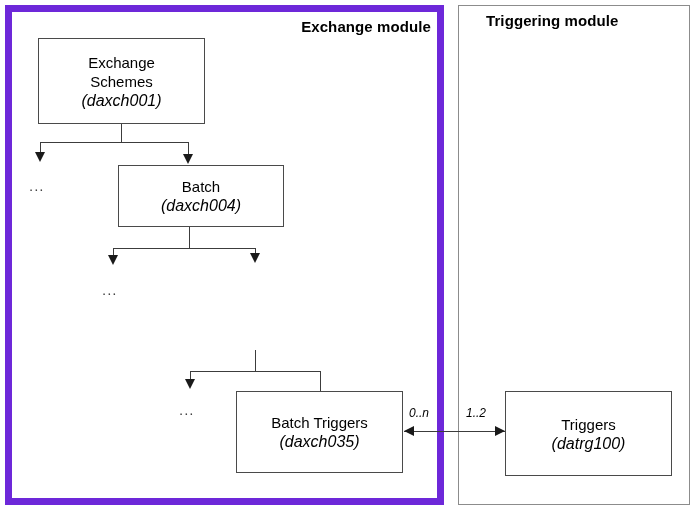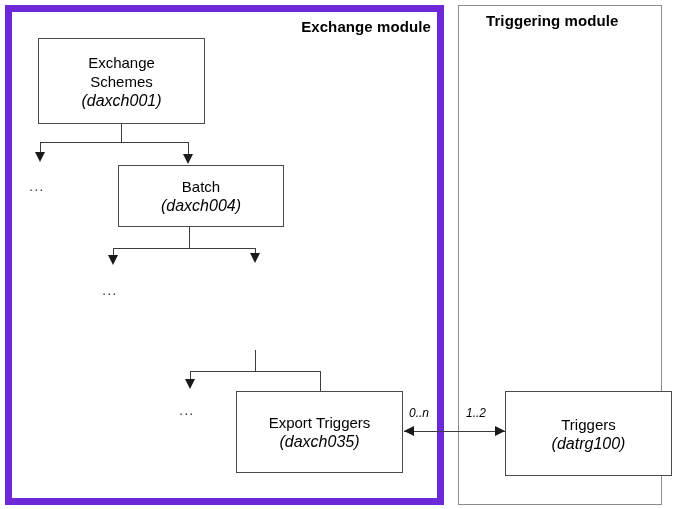--- a/index.html
+++ b/index.html
@@ -29,21 +29,21 @@
   .module.exchange {
     left: 5px;
     top: 5px;
     width: 439px;
     height: 500px;
     border: 7px solid #6d28d9;
   }
   .module.triggering {
     left: 458px;
     top: 5px;
-    width: 204px;
+    width: 232px;
     height: 500px;
     border: 1px solid #8c8c8c;
   }
   .module-title {
     position: absolute;
     top: 6px;
     font-size: 15px;
     font-weight: bold;
     color: #000000;
     letter-spacing: 0.1px;
@@ -199,21 +199,21 @@
     <div class="node-code">(daxch001)</div>
   </div>
 
   <div class="node" id="node-batch">
     <div class="node-title">Batch</div>
     <div class="node-code">(daxch004)</div>
   </div>
 
 
   <div class="node" id="node-export-triggers">
-    <div class="node-title">Export Triggers</div>
+    <div class="node-title">Batch Triggers</div>
     <div class="node-code">(daxch035)</div>
   </div>
 
   <div class="node" id="node-triggers">
     <div class="node-title">Triggers</div>
     <div class="node-code">(datrg100)</div>
   </div>
 
 </div>
 

